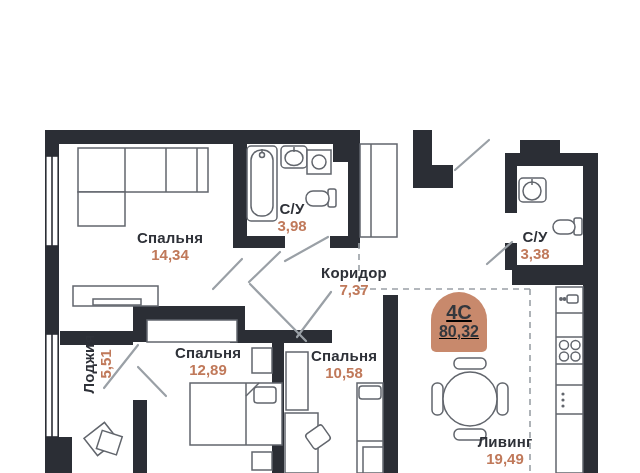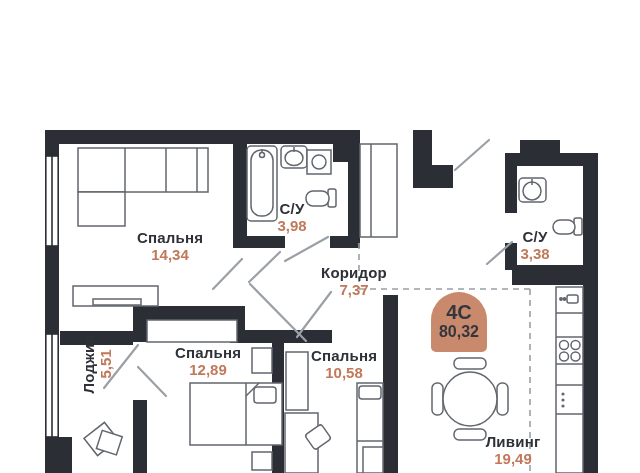--- a/index.html
+++ b/index.html
@@ -5,21 +5,21 @@
   html,body{margin:0;padding:0;background:#ffffff;}
   #stage{position:relative;width:640px;height:473px;background:#ffffff;overflow:hidden;
          font-family:"Liberation Sans","DejaVu Sans",sans-serif;}
   svg{position:absolute;left:0;top:0;}
   .room-label{position:absolute;transform:translate(-50%,-50%);text-align:center;
               line-height:17px;white-space:nowrap;}
   .room-label .rname{font-size:15px;font-weight:600;color:#2e3138;letter-spacing:.2px;}
   .room-label .rarea{font-size:15px;font-weight:600;color:#c0795a;}
   .room-label.rot{transform:translate(-50%,-50%) rotate(-90deg);}
   .badge{position:absolute;left:431px;top:292px;width:56px;height:60px;background:#c8896c;
-         border-radius:28px 28px 5px 5px;text-align:center;}
+         border-radius:28px 28px 5px 5px;text-align:center;text-decoration:underline;}
   .badge .btype{font-size:20px;font-weight:700;color:#33373d;margin-top:9px;line-height:22px;}
   .badge .barea{font-size:16px;font-weight:700;color:#33373d;line-height:18px;text-align:center;}
 </style>
 </head>
 <body>
 
 <div id="stage">
 
 <svg width="640" height="473" viewBox="0 0 640 473">
 
@@ -229,21 +229,21 @@
   <div class="room-label" style="left:208px;top:361px;">
     <div class="rname">Спальня</div>
     <div class="rarea">12,89</div>
   </div>
 
   <div class="room-label" style="left:344px;top:364px;">
     <div class="rname">Спальня</div>
     <div class="rarea">10,58</div>
   </div>
 
-  <div class="room-label" style="left:505px;top:450px;margin-left:8px;">
+  <div class="room-label" style="left:505px;top:450px;">
     <div class="rname">Ливинг</div>
     <div class="rarea">19,49</div>
   </div>
 
   <div class="badge">
     <div class="btype">4С</div>
     <div class="barea">80,32</div>
   </div>
 
 </div>

